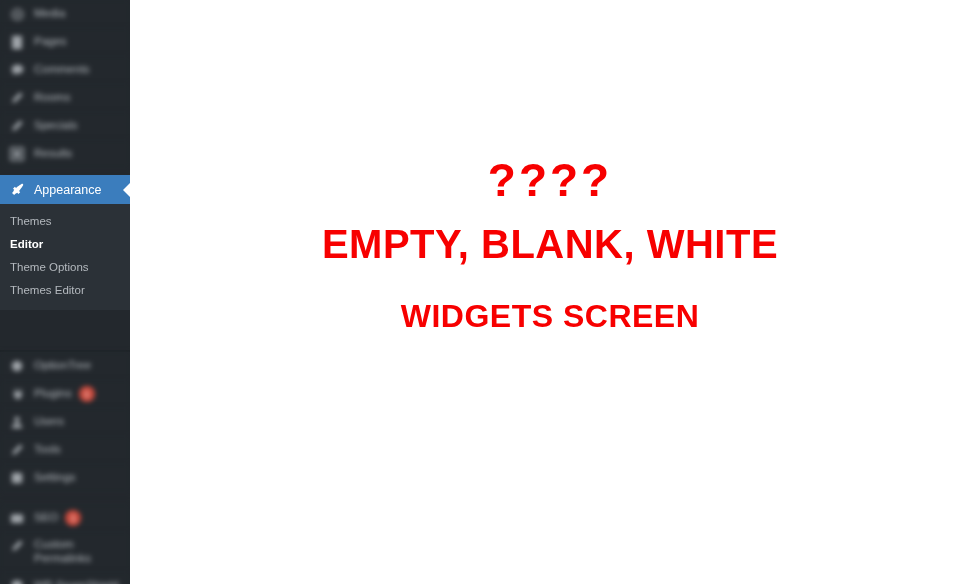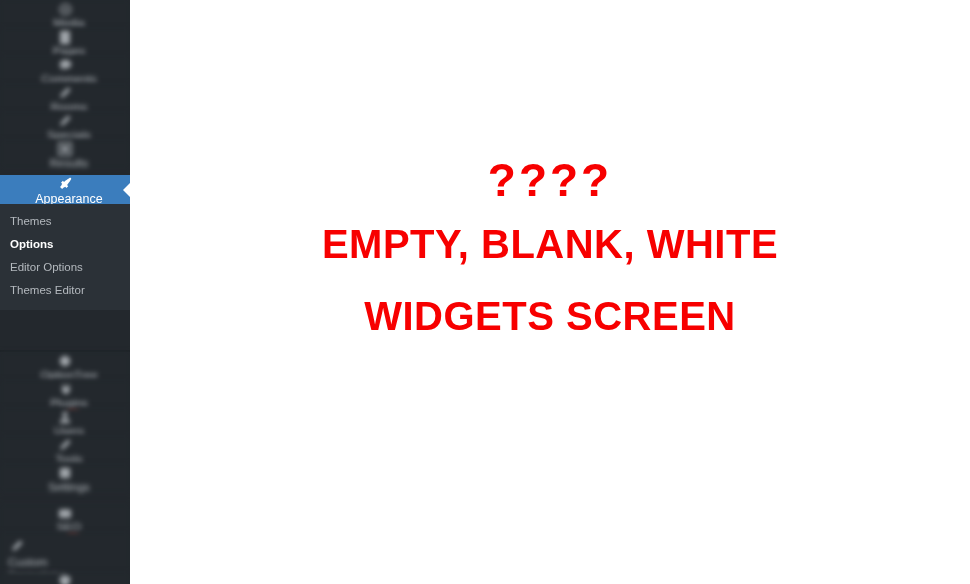--- a/index.html
+++ b/index.html
@@ -45,21 +45,20 @@
   .menu-item {
     position: relative;
     display: flex;
     align-items: center;
     height: 28px;
     padding-left: 8px;
     box-sizing: border-box;
     color: #b4b9be;
     font-size: 11.5px;
     background: #23282d;
-    flex-direction: column;
   }
   .menu-item .mi-icon {
     width: 18px;
     height: 18px;
     margin-right: 8px;
     flex: 0 0 18px;
     position: relative;
     display: flex;
     align-items: center;
     justify-content: center;
@@ -168,21 +167,21 @@
     font-size: 46px;
     line-height: 56px;
     letter-spacing: 3px;
   }
   .callout .line-1 {
     font-size: 40px;
     line-height: 72px;
     letter-spacing: 0.5px;
   }
   .callout .line-2 {
-    font-size: 40px;
+    font-size: 32px;
     line-height: 72px;
     letter-spacing: 0.5px;
   }
 </style>
 </head>
 <body>
 
 <div class="screen">
 
   <nav class="adminmenu-wrap">
@@ -251,22 +250,22 @@
         <svg width="16" height="16" viewBox="0 0 20 20" fill="currentColor">
           <path d="M16.5 2.2c-1 0-5.4 3.2-7.7 5.2L7.3 6 5 8.3l1.5 1.3c-.6.8-1 1.6-1.1 2.4l-1.6 1.6 2.6 2.6 1.6-1.6c.8-.1 1.6-.5 2.4-1.1l1.3 1.5 2.3-2.3-1.4-1.5c2-2.3 5.2-6.7 5.2-7.7 0-.7-.6-1.3-1.3-1.3z"></path>
         </svg>
       </span>
       <span class="mi-label">Appearance</span>
       <span class="arrow"></span>
     </div>
 
     <div class="submenu">
       <a class="submenu-item">Themes</a>
-      <a class="submenu-item active">Options</a>
-      <a class="submenu-item">Editor Options</a>
+      <a class="submenu-item active">Editor</a>
+      <a class="submenu-item">Theme Options</a>
       <a class="submenu-item">Themes Editor</a>
     </div>
 
     <div class="submenu-bottom-edge"></div>
 
     <div class="menu-group group-bottom">
 
       <div class="menu-item blurred">
         <span class="mi-icon">
           <svg width="14" height="14" viewBox="0 0 16 16" fill="currentColor">

